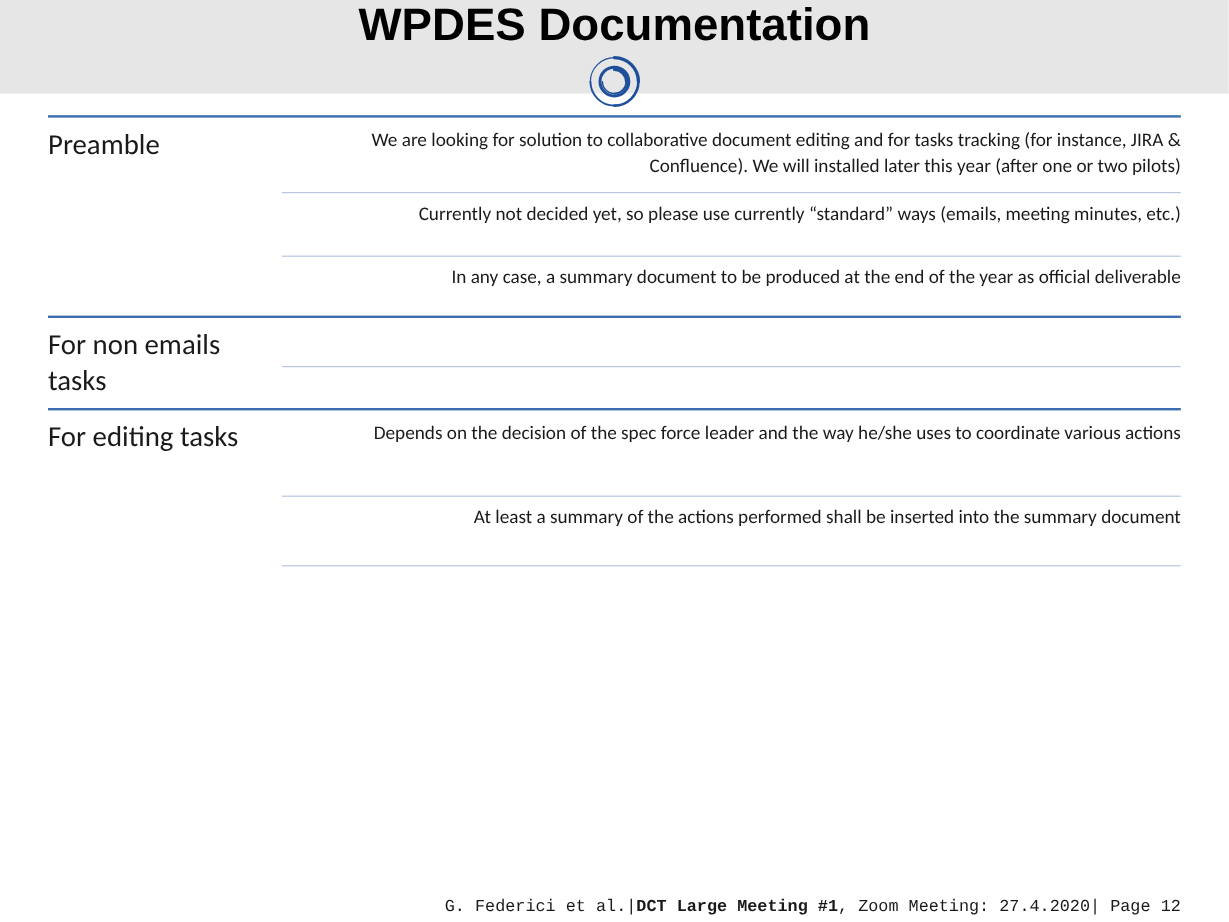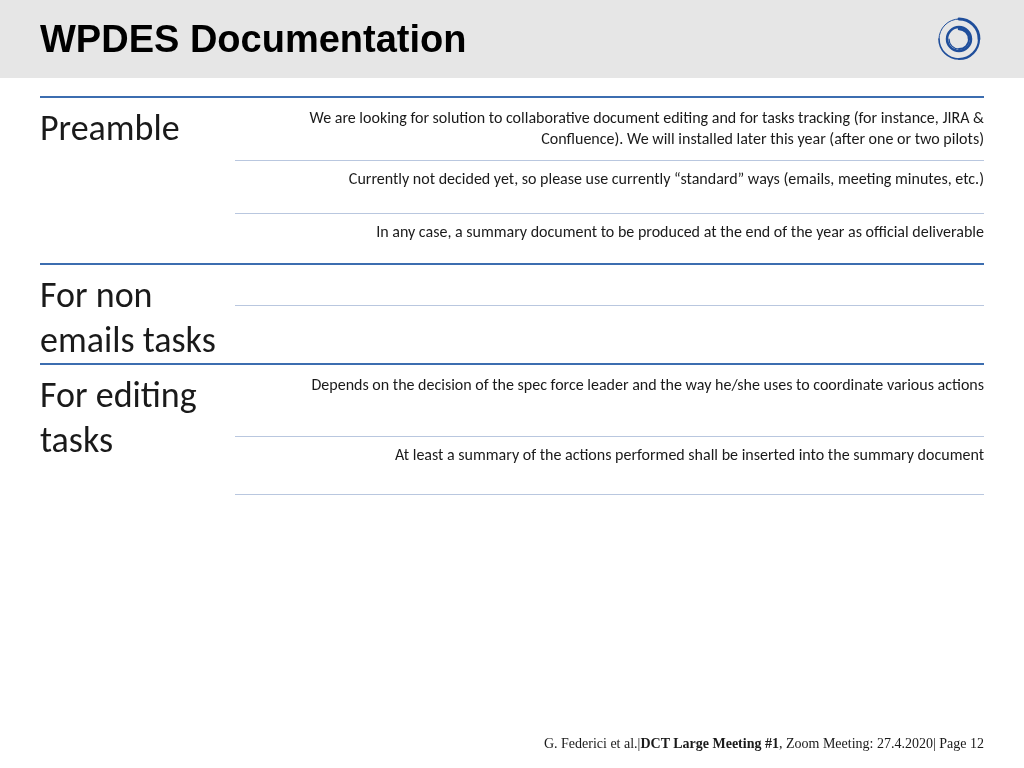--- a/index.html
+++ b/index.html
@@ -11,20 +11,21 @@
     overflow: hidden;
     position: relative;
   }
   .header {
     background: #e6e6e6;
     height: 78px;
     display: flex;
     align-items: center;
     justify-content: space-between;
     padding: 0 40px 0 40px;
+    flex-direction: column;
   }
   .title {
     font-size: 38px;
     font-weight: 900;
     color: #000;
     font-family: Arial, Helvetica, sans-serif;
   }
   .logo {
     width: 50px;
     height: 50px;
@@ -34,21 +35,21 @@
     padding: 18px 40px 0 40px;
   }
   .section {
     display: flex;
     align-items: flex-start;
     border-top: 2px solid #3c6db0;
   }
   .section-label {
     width: 195px;
     flex-shrink: 0;
-    font-size: 36px;
+    font-size: 24px;
     color: #1a1a1a;
     font-family: Calibri, Arial, sans-serif;
     line-height: 1.25;
     padding-top: 8px;
   }
   .section-body {
     flex: 1;
     padding-top: 6px;
     text-align: right;
   }
@@ -61,25 +62,25 @@
   }
   .hr {
     border: none;
     border-top: 1.5px solid #b9c7df;
     margin: 4px 0 4px 0;
   }
   .spacer-lg { height: 30px; }
   .spacer-md { height: 18px; }
   .footer {
     position: absolute;
-    bottom: 16px;
+    bottom: 4px;
     right: 40px;
     font-size: 14px;
     color: #1a1a1a;
-    font-family: Liberation Serif, serif;
+    font-family: Liberation Mono, monospace;
   }
   .footer b { font-weight: 700; }
 </style>
 </head>
 <body>
 
 <div class="header">
   <div class="title">WPDES Documentation</div>
   <div class="logo">
     <svg viewBox="0 0 50 50" width="50" height="50">

